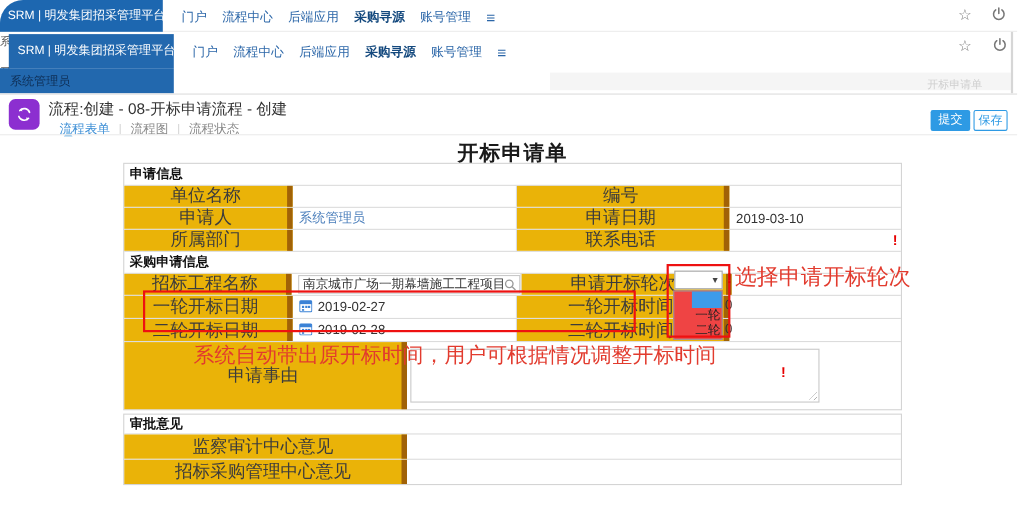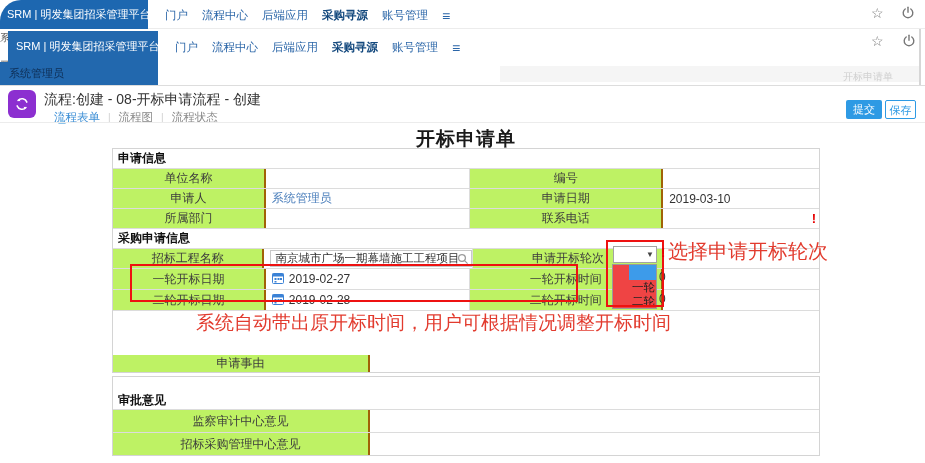--- a/index.html
+++ b/index.html
@@ -47,25 +47,25 @@
 
   .form-title { position:absolute; left:112px; top:40px; width:708px; text-align:center; font-size:19px; font-weight:bold; color:#1a1a1a; letter-spacing:1px; }
 
   
   .tbl { position:absolute; left:112px; width:708px; border:1px solid #d4d4d4; background:#fff; }
   .t1 { top:62px; }
   .t2 { top:290px; }
   .trow { display:flex; border-bottom:1px solid #dcdcdc; height:20px; }
   .trow:last-child { border-bottom:none; }
   .trow.h21 { height:21px; }
-  .trow.h61 { height:61px;align-items:flex-end; }
+  .trow.h61 { height:61px; }
   .trow.h23 { height:23px; }
   .trow.h22 { height:22px; }
   .sec { font-weight:bold; font-size:12px; color:#111; padding-left:5px; display:flex; align-items:center; }
-  .lcell { width:157px; background:#bef264; border-right:2px solid #a16207; display:flex; align-items:center; justify-content:center; font-size:12px; color:#3c3c3c; }
+  .lcell { width:157px; background:#eab308; border-right:5px solid #a16207; display:flex; align-items:center; justify-content:center; font-size:16px; color:#3c3c3c; }
   .lwide { width:257px; }
   .vcell { display:flex; align-items:center; padding-left:6px; font-size:12px; color:#333; position:relative; }
   .v1 { width:210px; border-right:1px solid #dcdcdc; }
   .l2 { width:198px; }
   .v2 { width:160px; }
   .vrest { flex:1; }
   .link { color:#4a7ebb; }
   .reqmark { color:#e60000; font-weight:bold; font-size:13px; }
   .req-right { margin-left:auto; margin-right:3px; }
 
@@ -87,21 +87,21 @@
   .timefrag { position:absolute; font-size:12px; color:#333; z-index:13; }
   .tf1 { left:659px; top:270px; }
   .tf2 { left:659px; top:292px; }
 
   
   .redbox { position:absolute; border:2px solid #ee1111; background:transparent; z-index:15; pointer-events:none; }
   .rb-rows { left:130px; top:264px; width:448px; height:38px; }
   .rb-drop { left:606px; top:240px; width:58px; height:67px; }
   .rednote { position:absolute; color:#e23b2e; font-family:"Liberation Serif",serif; z-index:16; white-space:nowrap; }
   .rn1 { left:668px; top:238px; font-size:20px; }
-  .rn2 { left:176px; top:310px; font-size:19px;margin-left:20px; }
+  .rn2 { left:176px; top:310px; font-size:19px; }
 </style>
 </head>
 <body>
 
 <div class="stage">
 
   <div class="bar1">
     <div class="brand1">SRM | 明发集团招采管理平台</div>
     <nav class="nav nav1">
       <a>门户</a>
@@ -258,21 +258,21 @@
           <div class="textarea-box">
             <span></span>
             <span class="resize-handle"></span>
           </div>
           <span class="reqmark reason-req">!</span>
         </div>
       </div>
     </div>
 
     <div class="tbl t2">
-      <div class="trow sec" style="height:18px;margin-top:15px;">审批意见</div>
+      <div class="trow sec" style="height:18px;">审批意见</div>
       <div class="trow h23">
         <div class="lcell lwide">监察审计中心意见</div>
         <div class="vcell vrest"></div>
       </div>
       <div class="trow h22">
         <div class="lcell lwide">招标采购管理中心意见</div>
         <div class="vcell vrest"></div>
       </div>
     </div>
   </div>

